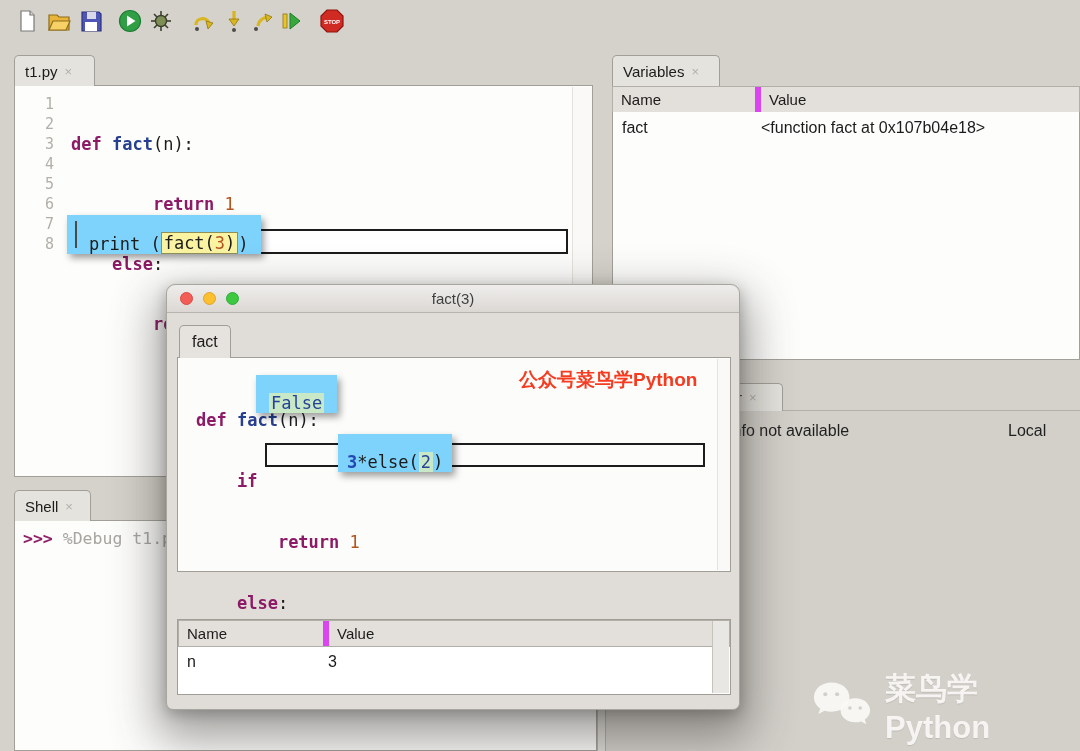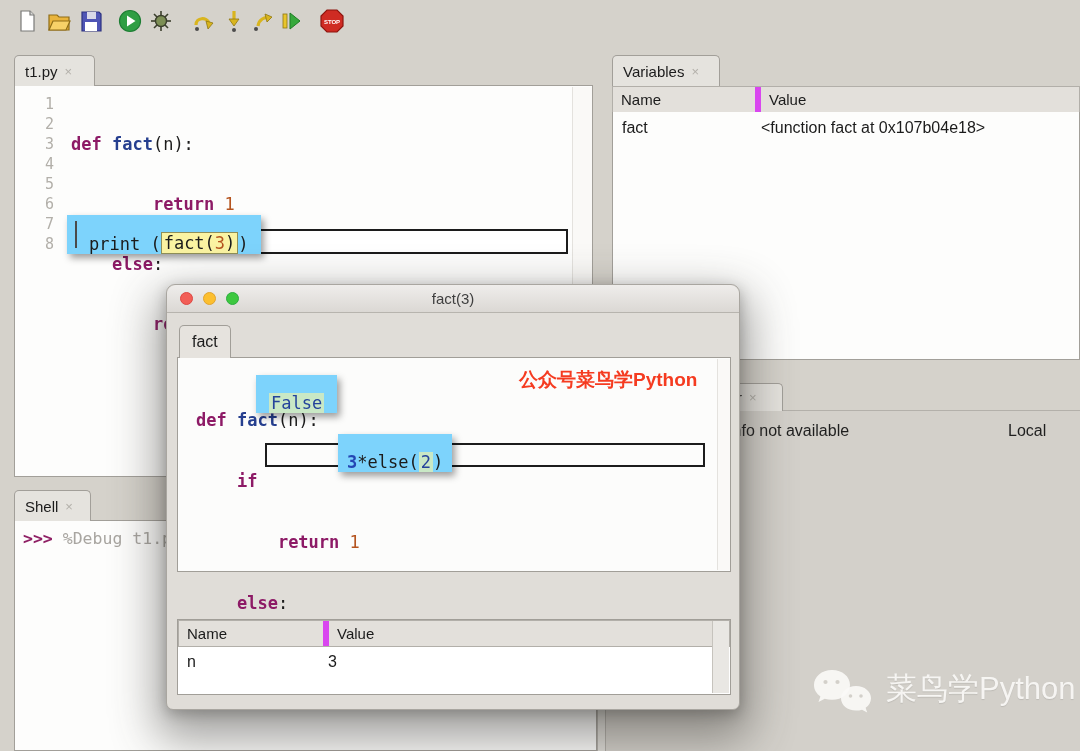--- a/index.html
+++ b/index.html
@@ -78,21 +78,21 @@
   #pcode{position:absolute;left:10px;top:72px;width:554px;height:215px;background:#fcfcfb;
          border:1px solid #a19e98;box-sizing:border-box;}
   #pcode .codecol{padding:11px 0 0 18px;line-height:20.5px;}
   .red-wm{position:absolute;left:352px;top:82px;font-size:19px;font-weight:bold;color:#f53b20;z-index:3;}
   #ltable{position:absolute;left:10px;top:334px;width:554px;height:76px;background:#fff;
           border:1px solid #a19e98;box-sizing:border-box;}
   #ltable .thead{left:0;top:0;width:552px;}
   #ltable .vstrip{background:#e9e7e3;border-left:1px solid #c6c3bd;width:16px;right:1px;}
 
   
-  #brand{position:absolute;left:812px;top:668px;display:flex;gap:12px;z-index:5;}
+  #brand{position:absolute;left:812px;top:668px;display:flex;align-items:center;gap:12px;z-index:5;font-weight:bold;}
   #brand .btxt{font-size:31px;color:rgba(250,249,246,.93);text-shadow:0 1px 1px rgba(0,0,0,.10);}
 </style>
 </head>
 <body>
 
 <div class="app">
 
   <div class="toolbar">
     <div class="tbtn" style="left:14px">
       <svg viewBox="0 0 26 26">

